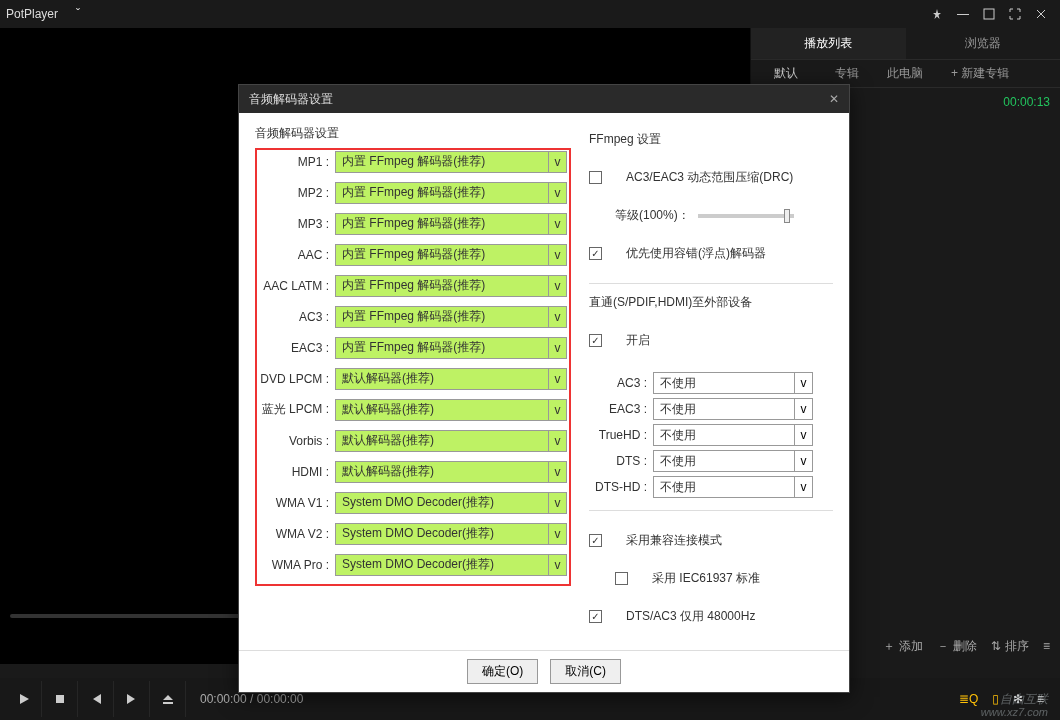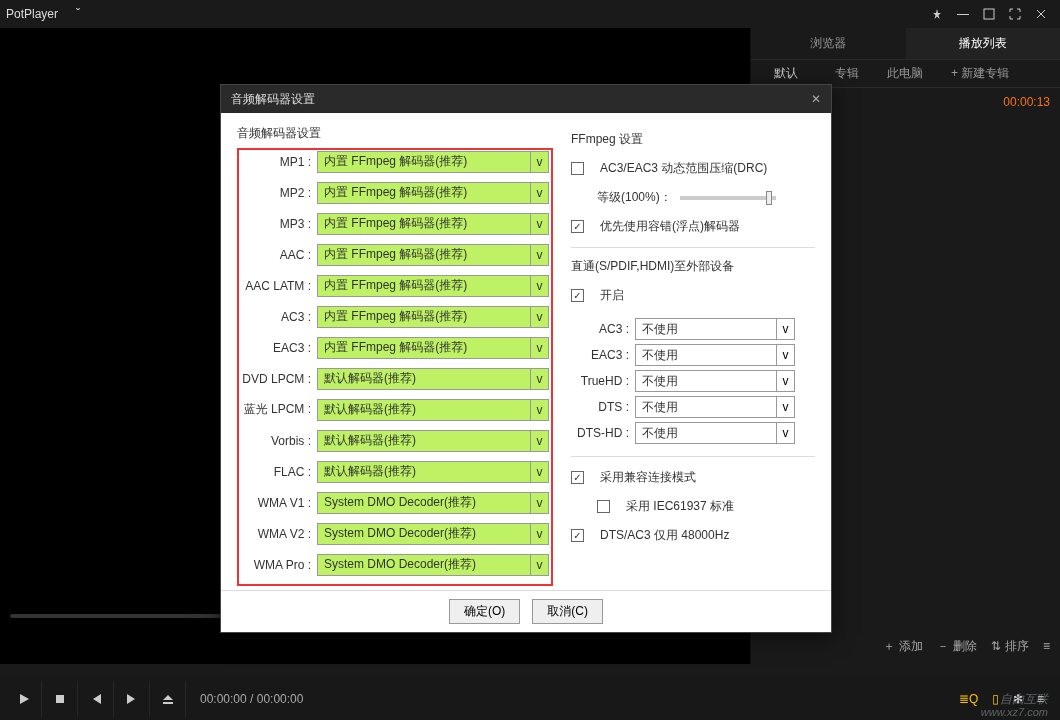--- a/index.html
+++ b/index.html
@@ -12,52 +12,52 @@
 .video-area{flex:1;position:relative;background:#000}
 .side{width:310px;background:#1a1a1a;border-left:1px solid #111;display:flex;flex-direction:column}
 .side-tabs1{display:flex;height:32px;border-bottom:1px solid #2a2a2a}
 .side-tabs1 .t{flex:1;display:flex;align-items:center;justify-content:center;color:#999;cursor:pointer}
 .side-tabs1 .t.active{color:#fff;background:#222}
 .side-tabs2{display:flex;height:28px;border-bottom:1px solid #2a2a2a}
 .side-tabs2 .t{padding:0 14px;display:flex;align-items:center;color:#999;cursor:pointer}
 .side-tabs2 .t.prefix{color:#ccc;padding:0 23px}
 .playlist{flex:1;padding:0}
 .pl-item{display:flex;align-items:center;height:28px;padding:0 10px;color:#bbb}
-.pl-item .dur{margin-left:auto;color:#f97316}
+.pl-item .dur{margin-left:auto;color:#22c55e}
 .side-foot{height:36px;display:flex;align-items:center;justify-content:flex-end;gap:14px;padding:0 10px;color:#aaa}
 .side-foot .ico{display:flex;align-items:center;gap:4px;cursor:pointer}
 .progress{position:absolute;left:0;right:0;bottom:42px;height:12px;display:flex;align-items:center;padding:0 10px}
 .progress .track{flex:1;height:4px;background:#333;border-radius:2px}
 .vol-wrap{position:absolute;right:14px;bottom:56px;display:flex;align-items:center;gap:6px;color:#aaa}
 .vol-track{width:70px;height:4px;background:#444;border-radius:2px;position:relative}
 .vol-track .fill{position:absolute;left:0;top:0;bottom:0;width:78%;background:#ffc107;border-radius:2px}
 .vol-track .knob{position:absolute;top:-3px;left:78%;width:10px;height:10px;border-radius:50%;background:#ffc107;transform:translateX(-50%)}
 .controls{position:absolute;left:0;right:0;bottom:0;height:42px;background:#181818;display:flex;align-items:center;padding:0 6px}
 .controls .btn{width:36px;height:36px;display:flex;align-items:center;justify-content:center;color:#ccc;cursor:pointer;border-right:1px solid #262626}
 .controls .time{color:#aaa;padding:0 14px}
 .controls .spacer{flex:1}
 .controls .rbar{display:flex;align-items:center;gap:14px;padding:0 10px}
 .controls .ico{color:#ccc;cursor:pointer}
 .controls .ico.y{color:#ffc107}
 
 
-.dialog{position:absolute;top:84px;left:220px;width:612px;background:#fff;border:1px solid #444;box-shadow:0 4px 20px rgba(0,0,0,.6);z-index:10}
+.dialog{position:absolute;top:84px;left:238px;width:612px;background:#fff;border:1px solid #444;box-shadow:0 4px 20px rgba(0,0,0,.6);z-index:10}
 .dlg-title{height:28px;background:#2a2a2a;color:#ddd;display:flex;align-items:center;padding:0 10px}
 .dlg-title .x{margin-left:auto;cursor:pointer;color:#aaa}
 .dlg-body{padding:10px 16px 4px;display:flex;gap:18px}
 .dlg-left{width:316px}
 .dlg-right{flex:1}
 .redbox{border:2px solid #e33;padding:0 2px}
 .grp-title{color:#333;margin:2px 0 6px}
 .row{display:flex;align-items:center;margin-bottom:8px;height:23px}
 .row .lbl{width:76px;text-align:right;color:#333;padding-right:6px}
 .sel{flex:1;height:22px;border:1px solid #999;display:flex;align-items:center;background:#bef264}
 .sel .val{flex:1;padding:0 6px;color:#333;overflow:hidden;white-space:nowrap}
 .sel .dd{width:18px;height:100%;border-left:1px solid #999;display:flex;align-items:center;justify-content:center;color:#333}
-.chk{display:flex;align-items:center;gap:16px;color:#333;margin:12px 0}
+.chk{display:flex;align-items:center;gap:24px;color:#333;margin:21px 0}
 .chk .box{width:13px;height:13px;border:1px solid #666;display:flex;align-items:center;justify-content:center}
 .chk .box.checked::after{content:"✓";font-size:10px;line-height:10px}
 .indent{padding-left:26px}
 .slider-row{display:flex;align-items:center;gap:8px;color:#333;padding-left:26px;margin:2px 0 10px}
 .slider{width:96px;height:4px;background:#ccc;position:relative}
 .slider .kn{position:absolute;top:-5px;left:90%;width:6px;height:14px;background:#eee;border:1px solid #888}
 .hr{height:1px;background:#ddd;margin:10px 0}
 .sec-title{color:#333;margin:8px 0 6px}
 .prow{display:flex;align-items:center;height:26px}
 .prow .plbl{width:64px;text-align:right;color:#333;padding-right:6px}
@@ -115,22 +115,22 @@
     <div class="vol-wrap">
       <span>🔊</span>
       <div class="vol-track">
           <div class="fill"></div>
           <div class="knob"></div>
         </div>
     </div>
   </div>
   <div class="side">
     <div class="side-tabs1">
+      <div class="t active">播放列表</div>
       <div class="t">浏览器</div>
-      <div class="t active">播放列表</div>
     </div>
     <div class="side-tabs2">
       <div class="t prefix">默认</div>
       <div class="t">专辑</div>
       <div class="t">此电脑</div>
       <div class="t">+ 新建专辑</div>
     </div>
     <div class="playlist">
       <div class="pl-item">
         <span>3650rec.mp4</span>
@@ -266,21 +266,21 @@
             </div>
           </div>
           <div class="row">
             <div class="lbl">Vorbis :</div>
             <div class="sel">
               <div class="val">默认解码器(推荐)</div>
               <div class="dd">v</div>
             </div>
           </div>
           <div class="row">
-            <div class="lbl">FLAC :</div>
+            <div class="lbl">HDMI :</div>
             <div class="sel">
               <div class="val">默认解码器(推荐)</div>
               <div class="dd">v</div>
             </div>
           </div>
           <div class="row">
             <div class="lbl">WMA V1 :</div>
             <div class="sel">
               <div class="val">System DMO Decoder(推荐)</div>
               <div class="dd">v</div>

